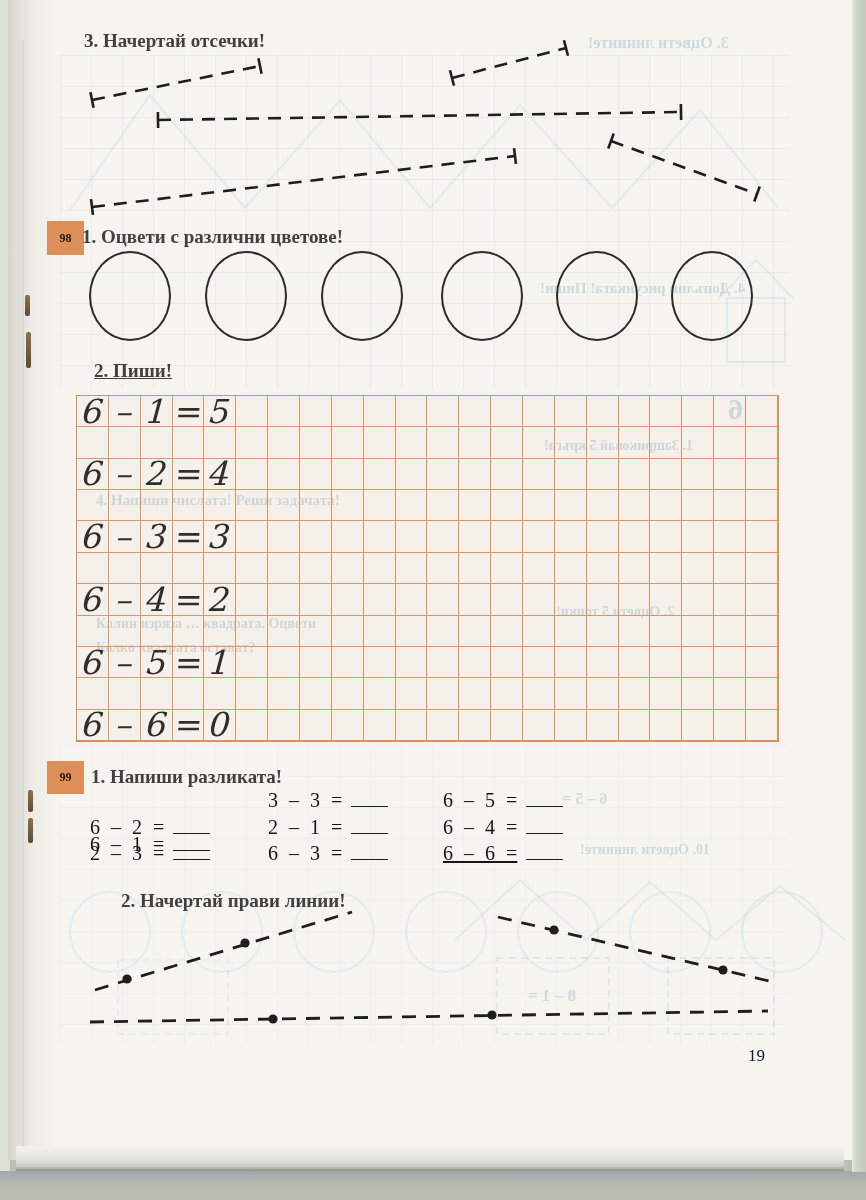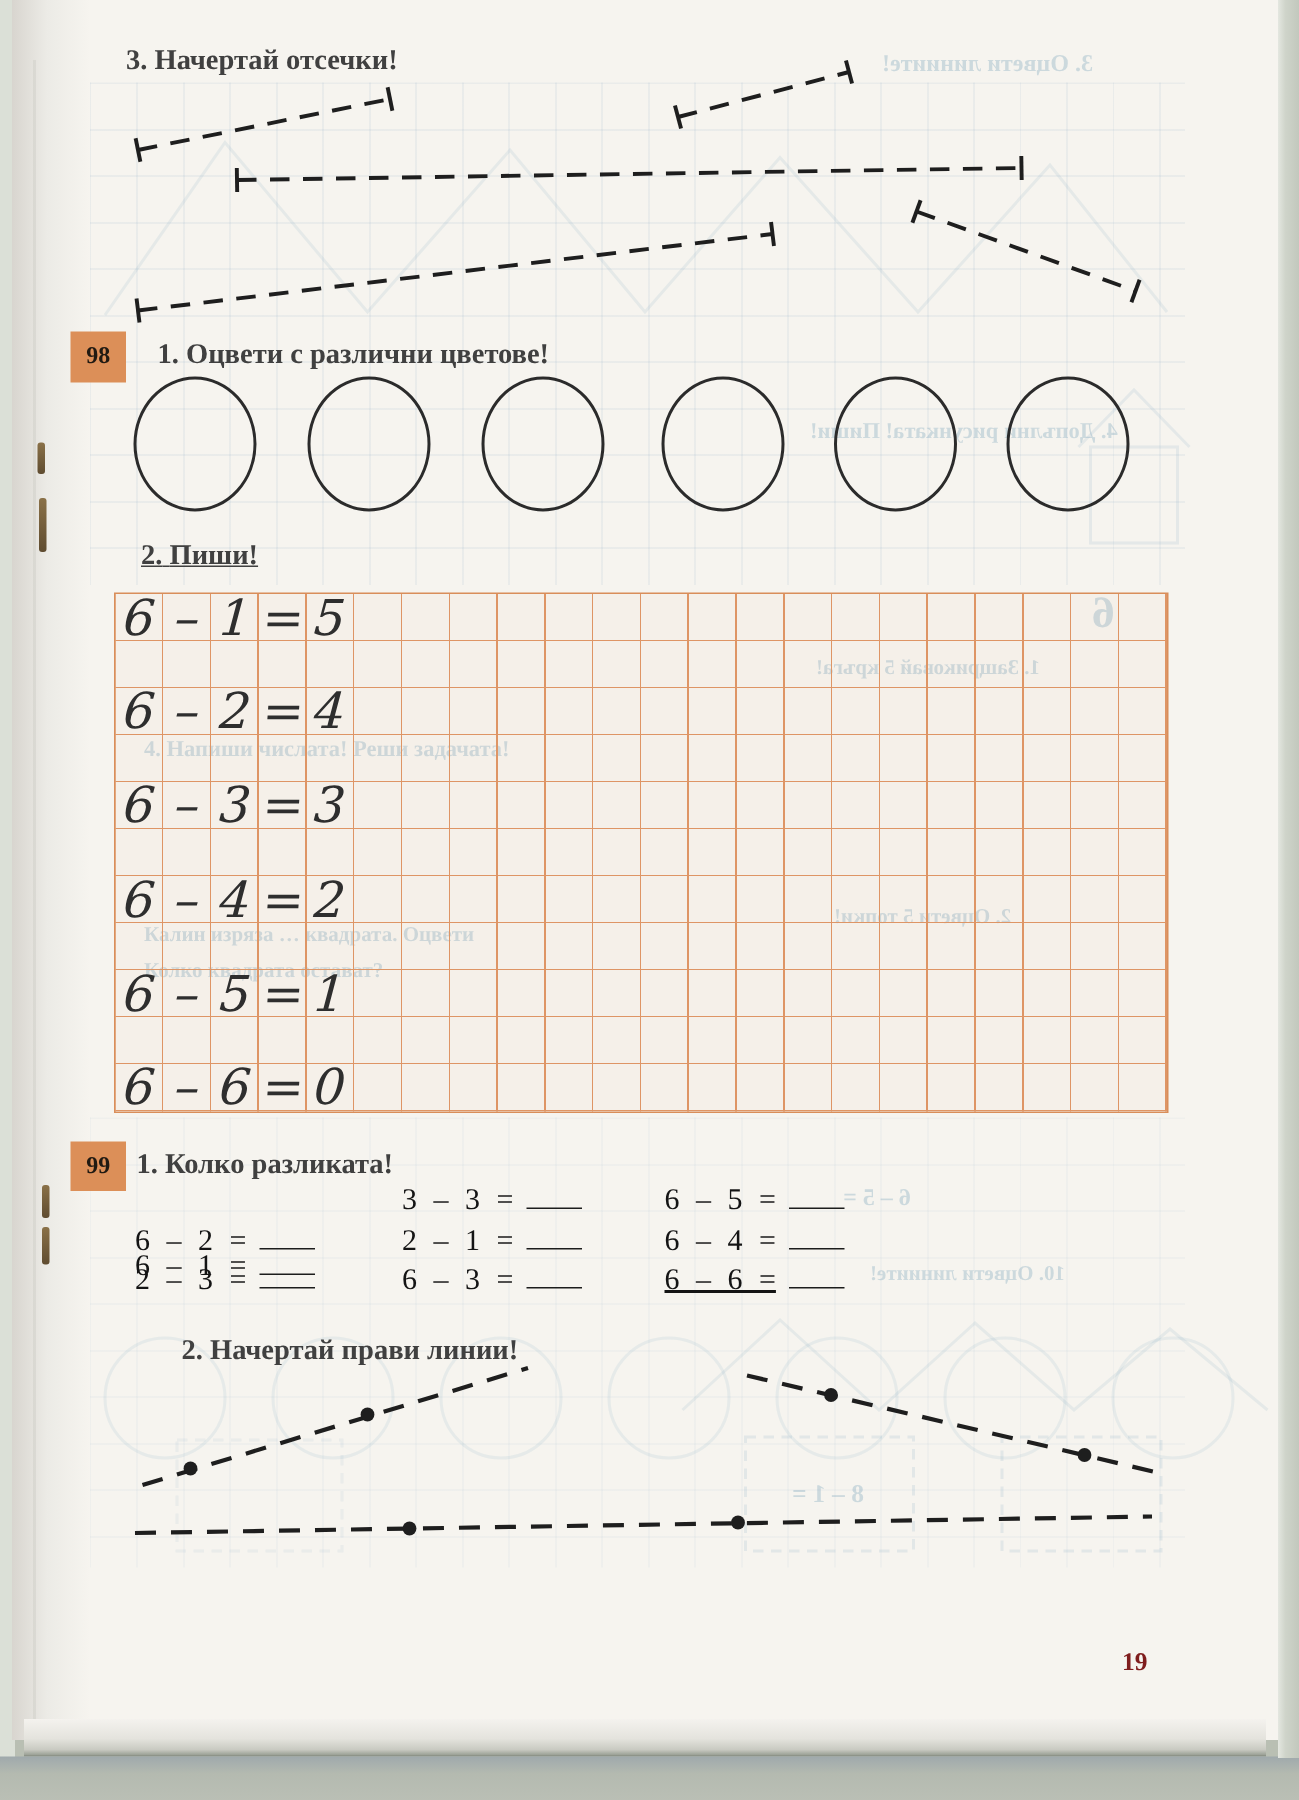--- a/index.html
+++ b/index.html
@@ -43,21 +43,21 @@
   .bleed-text{
     position:absolute;color:#6f9cb6;opacity:.30;font-weight:bold;white-space:nowrap;
     font-family:"Liberation Serif", serif;
   }
   .bleed-text.mirrored{transform:scaleX(-1);}
   
   .heading{position:absolute;color:#404040;font-weight:bold;font-size:19px;white-space:nowrap;}
   .badge{
     position:absolute;width:37px;height:34px;background:#dc8f58;
     display:flex;align-items:center;justify-content:center;
-    font-weight:bold;font-size:16px;color:#211a12;
+    font-weight:bold;font-size:12px;color:#211a12;
   }
   .circles-row{position:absolute;left:0;top:0;width:866px;height:0;}
   .color-circle{
     position:absolute;border:2.4px solid #2b2b2b;border-radius:50%;
     width:78px;height:86px;background:transparent;
   }
   .ogrid{
     position:absolute;left:76px;top:395px;width:701px;height:345px;
     border:1.6px solid #d98e5a;
     background-color:rgba(235,165,105,.04);
@@ -70,21 +70,21 @@
     width:31.86px;text-align:center;font-style:italic;font-size:33px;line-height:30px;
     color:#2e2e2e;font-family:"DejaVu Serif", serif;transform:skewX(-4deg);
   }
   .problem{
     position:absolute;font-size:20px;color:#141414;white-space:nowrap;word-spacing:6px;
   }
   .problem .blank{
     display:inline-block;width:37px;height:14px;margin-left:9px;
     border-bottom:1.7px solid #1c1c1c;
   }
-  .page-num{position:absolute;left:748px;top:1098px;font-weight:bold;font-size:17px;color:#7f1d1d;}
+  .page-num{position:absolute;left:748px;top:1046px;font-weight:normal;font-size:17px;color:#0f172a;}
   svg.overlay{position:absolute;left:0;top:0;pointer-events:none;}
 </style>
 </head>
 <body>
 
 <div class="left-bed"></div>
 <div class="page"></div>
 <div class="crease"></div>
 <div class="crease-line"></div>
 
@@ -123,21 +123,21 @@
   </div>
 
 <div class="heading" style="left:84px;top:30px;">
   <span>3.</span>
   <span>Начертай отсечки!</span>
 </div>
 
 <div class="badge" style="left:47px;top:221px;">
   <span>98</span>
 </div>
-<div class="heading" style="left:105px;top:226px;">
+<div class="heading" style="left:82px;top:226px;">
   <span>1.</span>
   <span>Оцвети с различни цветове!</span>
 </div>
 <div class="circles-row" id="circles-row">
     <div class="color-circle" style="left: 89px; top: 251px;"></div>
     <div class="color-circle" style="left: 205px; top: 251px;"></div>
     <div class="color-circle" style="left: 321px; top: 251px;"></div>
     <div class="color-circle" style="left: 441px; top: 251px;"></div>
     <div class="color-circle" style="left: 556px; top: 251px;"></div>
     <div class="color-circle" style="left: 671px; top: 251px;"></div>
@@ -190,21 +190,21 @@
       <span class="eq-cell">=</span>
       <span class="eq-cell">0</span>
     </div>
   </div>
 
 <div class="badge" style="left:47px;top:761px;height:33px;">
   <span>99</span>
 </div>
 <div class="heading" style="left:91px;top:766px;">
   <span>1.</span>
-  <span>Колко разликата!</span>
+  <span>Напиши разликата!</span>
 </div>
 <div id="problems">
     <div class="problem" style="left: 90px; top: 833px;"><span>6 – 1 =</span><span class="blank"></span></div>
     <div class="problem" style="left: 90px; top: 816px;"><span>6 – 2 =</span><span class="blank"></span></div>
     <div class="problem" style="left: 90px; top: 842px;"><span>2 – 3 =</span><span class="blank"></span></div>
     <div class="problem" style="left: 268px; top: 789px;"><span>3 – 3 =</span><span class="blank"></span></div>
     <div class="problem" style="left: 268px; top: 816px;"><span>2 – 1 =</span><span class="blank"></span></div>
     <div class="problem" style="left: 268px; top: 842px;"><span>6 – 3 =</span><span class="blank"></span></div>
     <div class="problem" style="left: 443px; top: 789px;"><span>6 – 5 =</span><span class="blank"></span></div>
     <div class="problem" style="left: 443px; top: 816px;"><span>6 – 4 =</span><span class="blank"></span></div>

